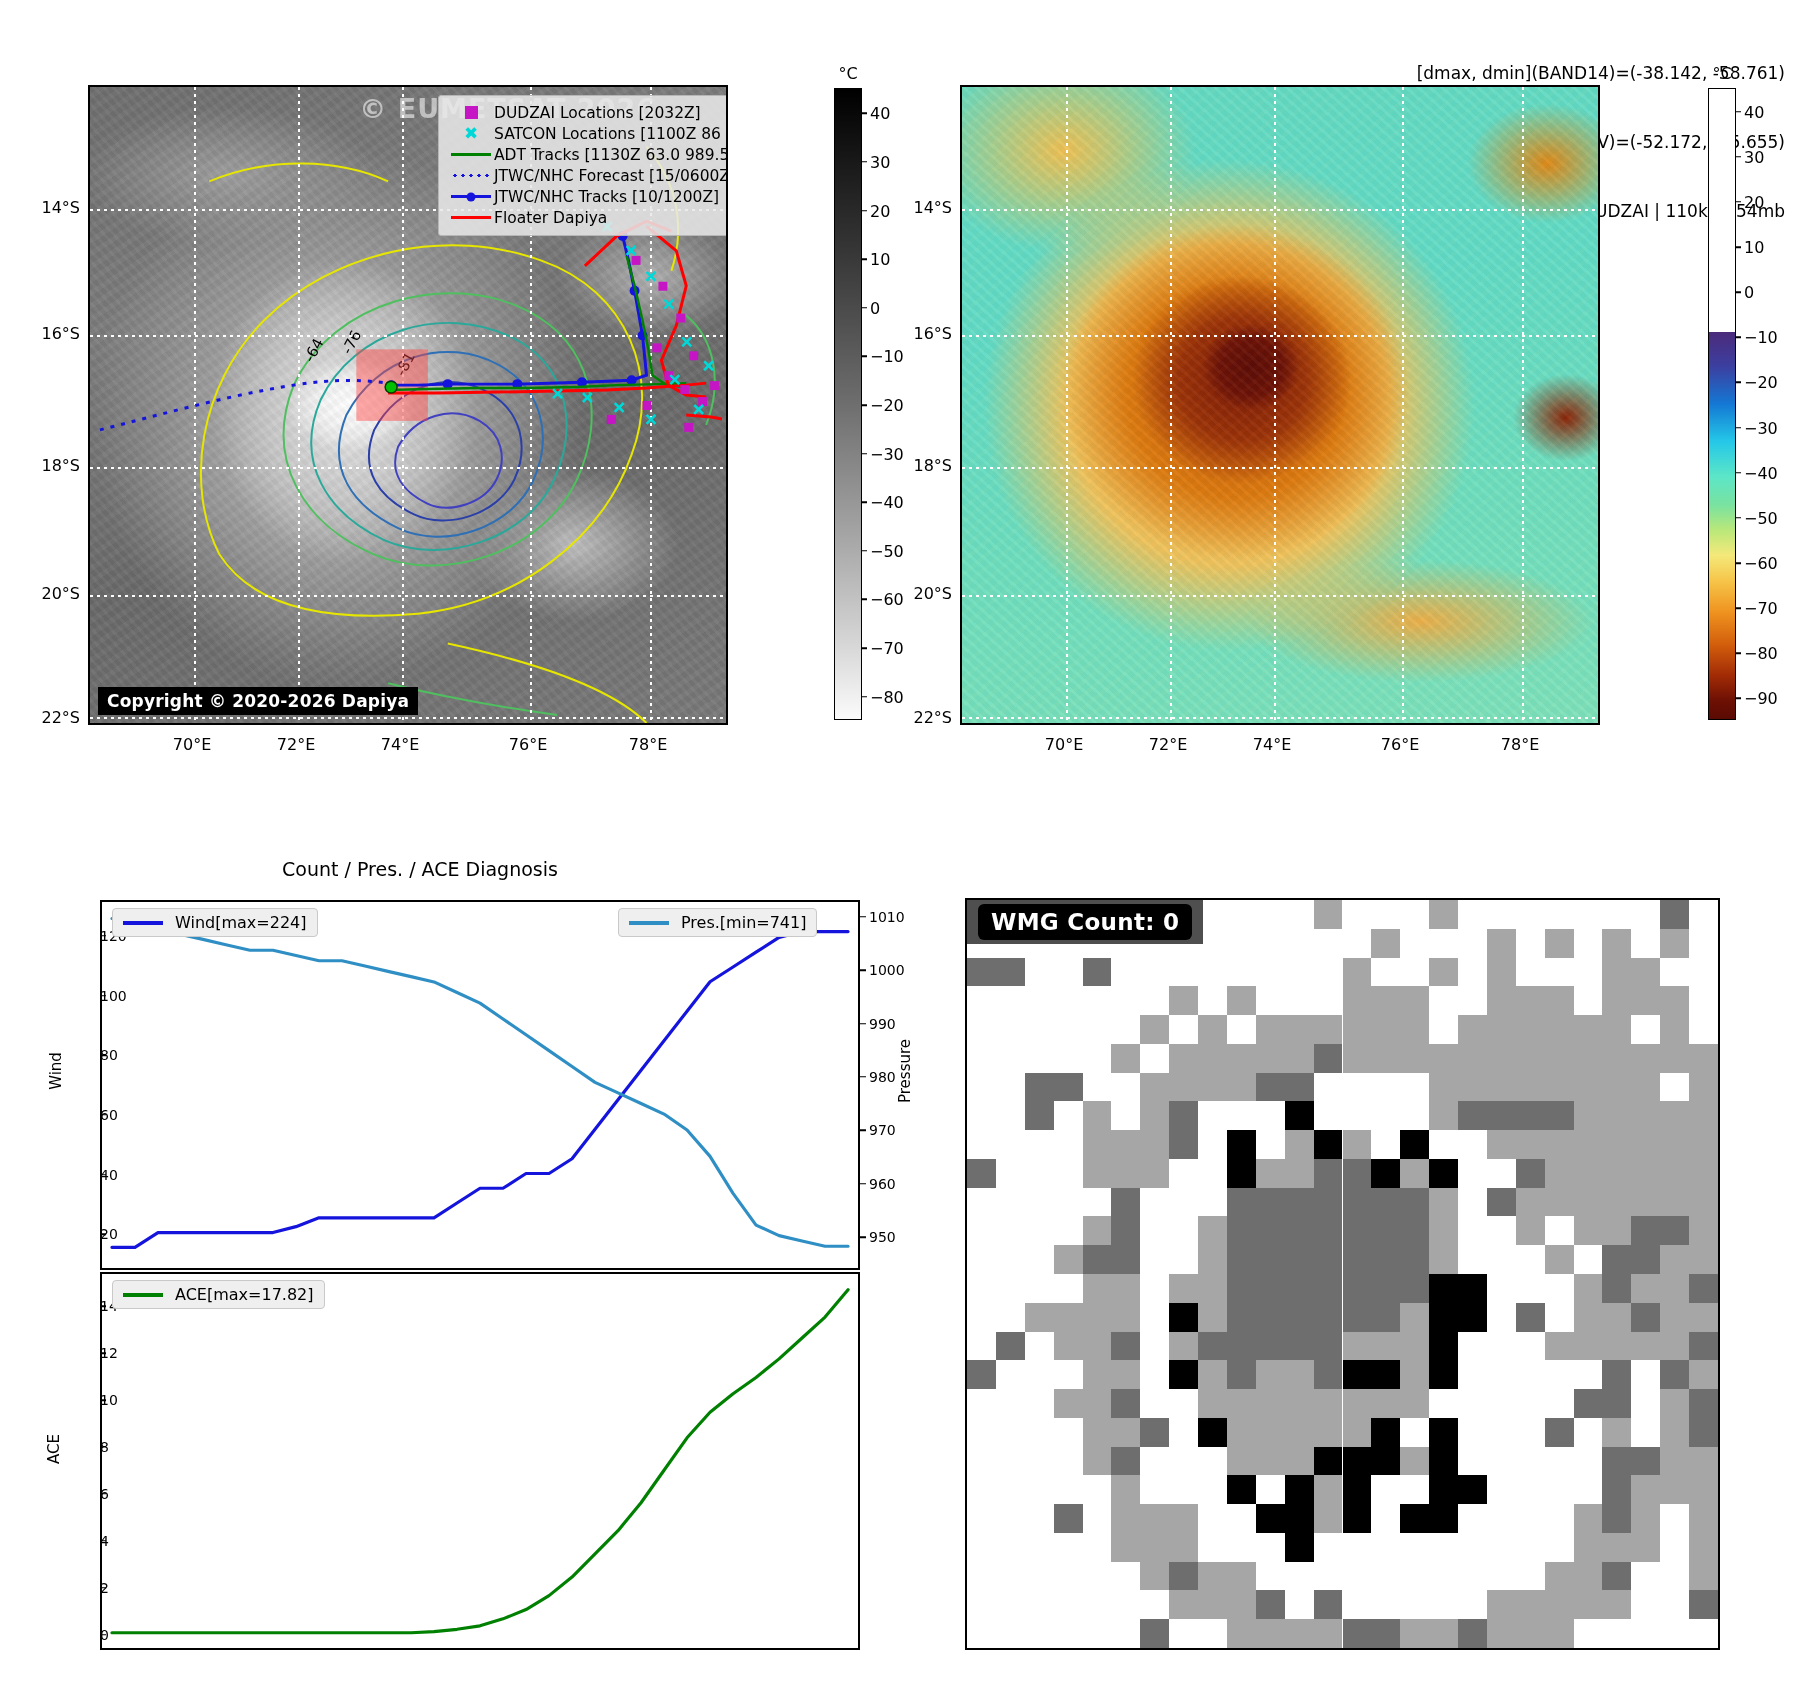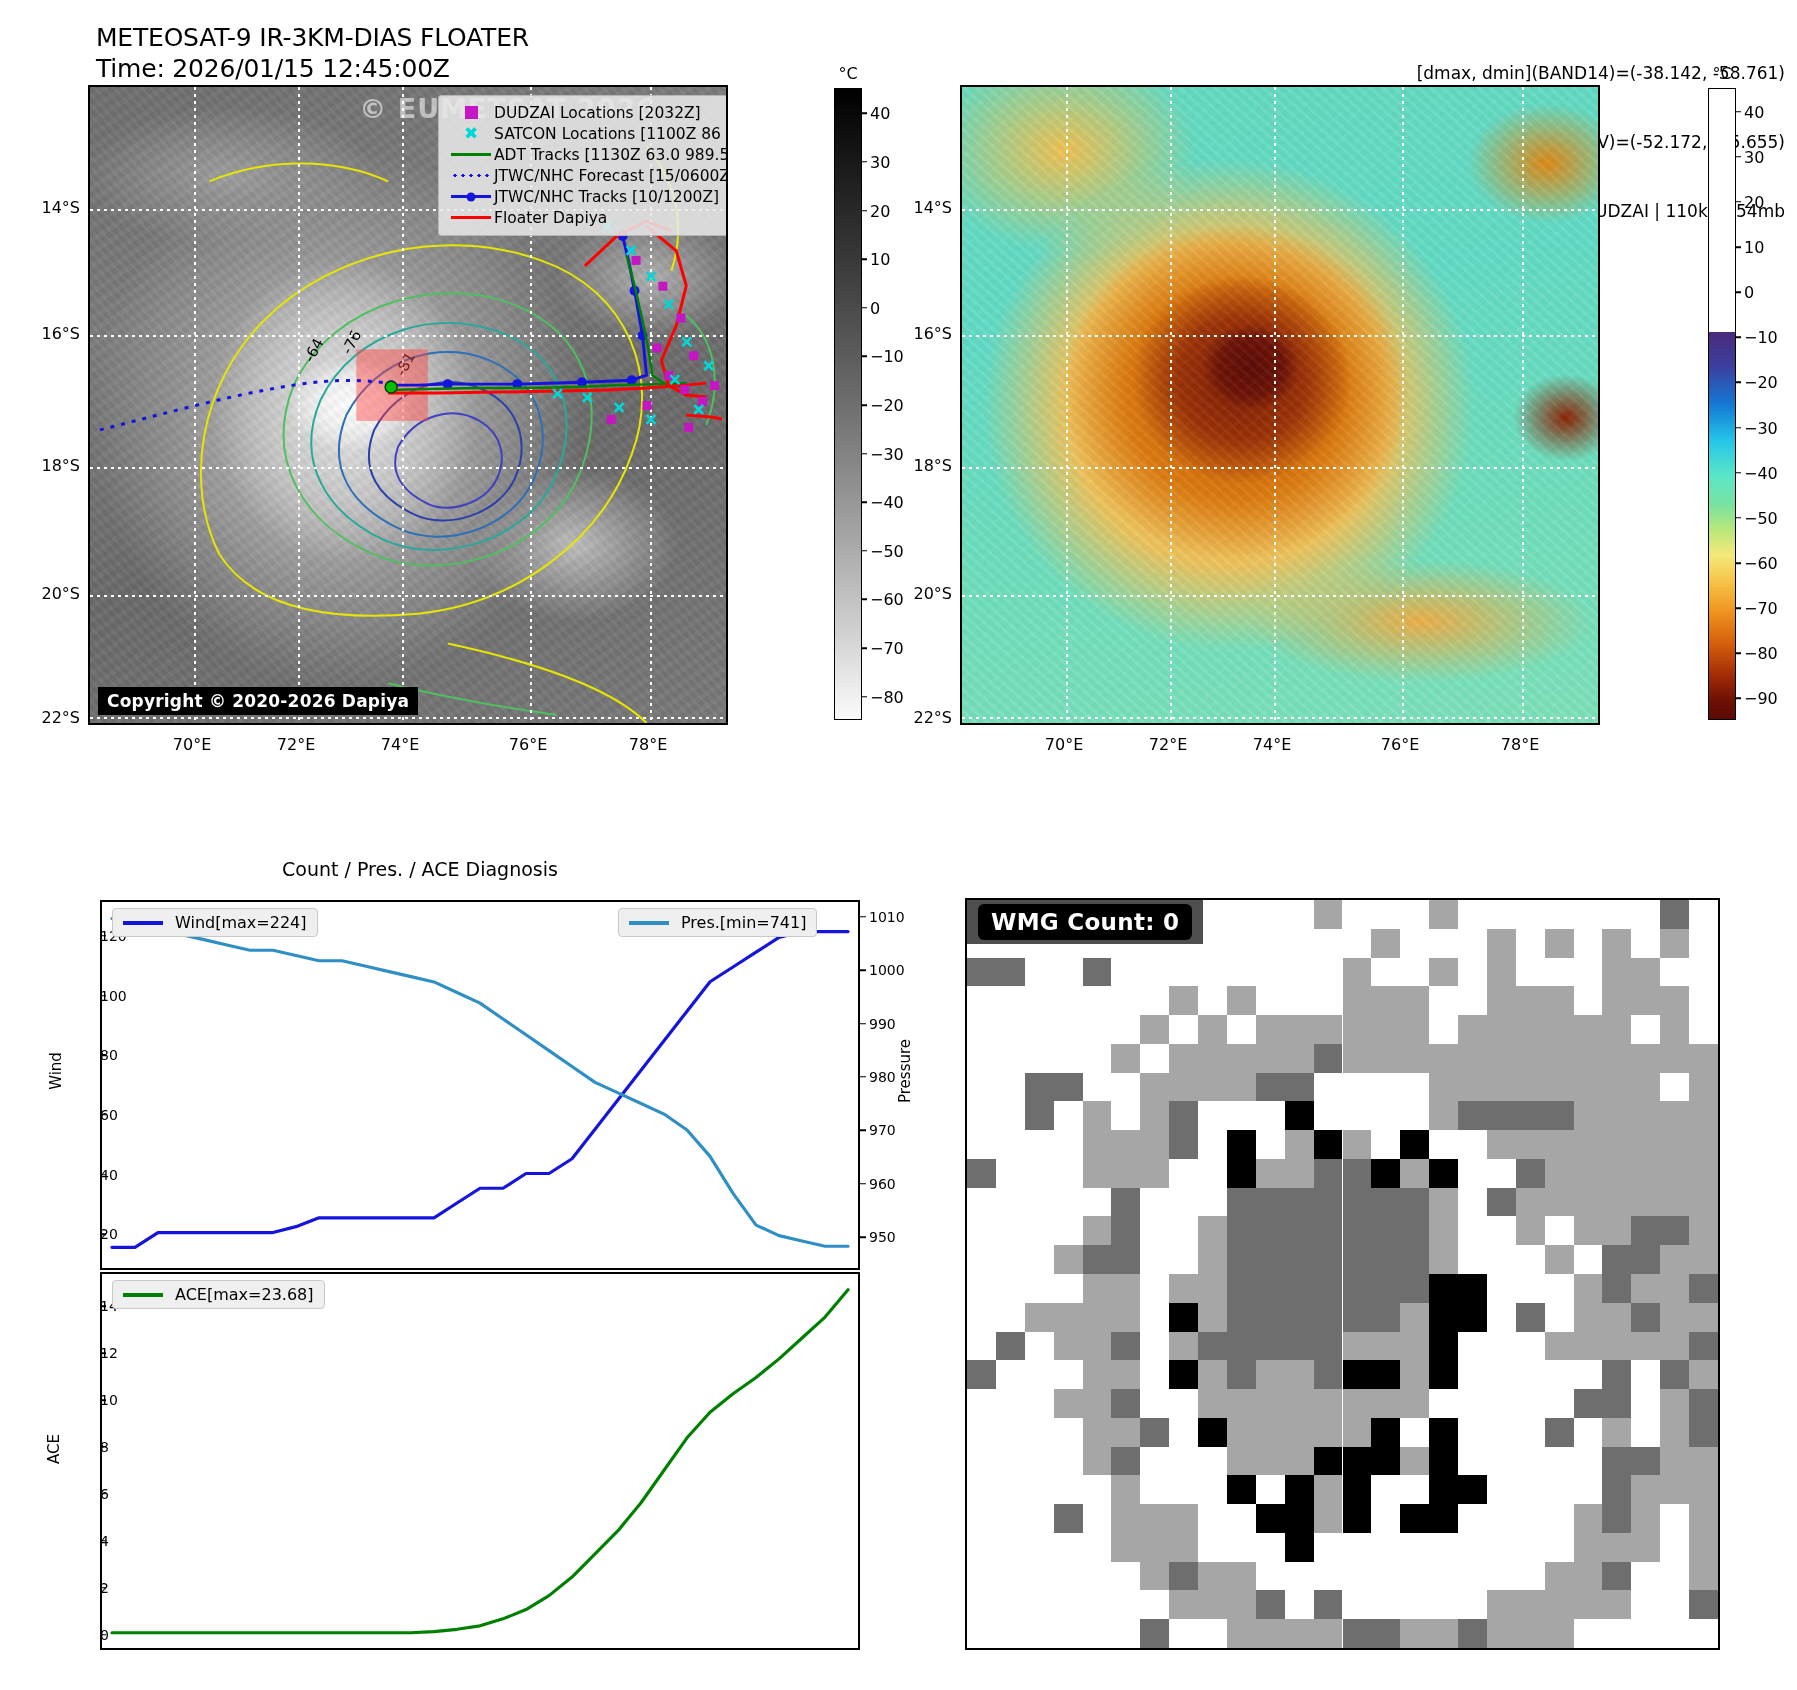--- a/index.html
+++ b/index.html
@@ -106,24 +106,20 @@
 
   
   .mosaic{position:absolute;inset:0;background:#fff;}
   .mcell{position:absolute;}
 </style>
 </head>
 <body>
 
 <div class="page">
 
-  <div style="position:absolute;left:96px;top:22px;">
-    <div class="ttl">METEOSAT-9 IR-3KM-DIAS FLOATER</div>
-    <div class="ttl">Time: 2026/01/15 12:45:00Z</div>
-  </div>
 
   <div class="hdr-right">
     <div>[dmax, dmin](BAND14)=(-38.142, -58.761)</div>
     <div>[dmax, dmin](AWV)=(-52.172, -85.655)</div>
     <div>14S.DUDZAI | 110kt, 954mb</div>
   </div>
 
   <div class="axes" id="ir-axes" style="left:88px;top:85px;width:640px;height:640px;">
     <div class="ir-gray"></div>
     <div class="ir-grain"></div>
@@ -442,21 +438,21 @@
       <span class="tickm l" style="top: 128px; left: 0px;"></span>
       <span class="ctick y" style="top: 81.0769px; left: 0px;">12</span>
       <span class="tickm l" style="top: 81.0769px; left: 0px;"></span>
       <span class="ctick y" style="top: 34.1538px; left: 0px;">14</span>
       <span class="tickm l" style="top: 34.1538px; left: 0px;"></span>
     </div>
   <div class="axname rot" style="left:-6px;top:1440px;width:120px;text-align:center;">ACE</div>
 
   <div class="clegend" style="left:112px;top:1280px;">
     <i class="sw" style="background:#008000"></i>
-    <span>ACE[max=23.68]</span>
+    <span>ACE[max=17.82]</span>
   </div>
 
   <div class="axes" id="wmg-axes" style="left:965px;top:898px;width:755px;height:752px;background:#fff;">
     <div class="mosaic" id="wmg-mosaic">
         <div class="mcell" style="left: 0%; top: 0%; width: 3.84615%; height: 3.84615%; background: rgb(255, 255, 255);"></div>
         <div class="mcell" style="left: 3.84615%; top: 0%; width: 3.84615%; height: 3.84615%; background: rgb(110, 110, 110);"></div>
         <div class="mcell" style="left: 7.69231%; top: 0%; width: 3.84615%; height: 3.84615%; background: rgb(255, 255, 255);"></div>
         <div class="mcell" style="left: 11.5385%; top: 0%; width: 3.84615%; height: 3.84615%; background: rgb(255, 255, 255);"></div>
         <div class="mcell" style="left: 15.3846%; top: 0%; width: 3.84615%; height: 3.84615%; background: rgb(255, 255, 255);"></div>
         <div class="mcell" style="left: 19.2308%; top: 0%; width: 3.84615%; height: 3.84615%; background: rgb(255, 255, 255);"></div>

